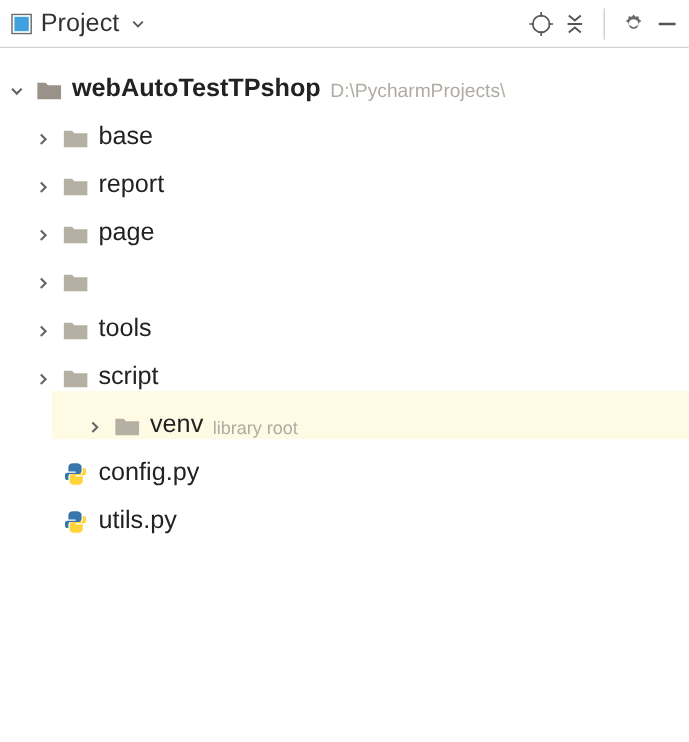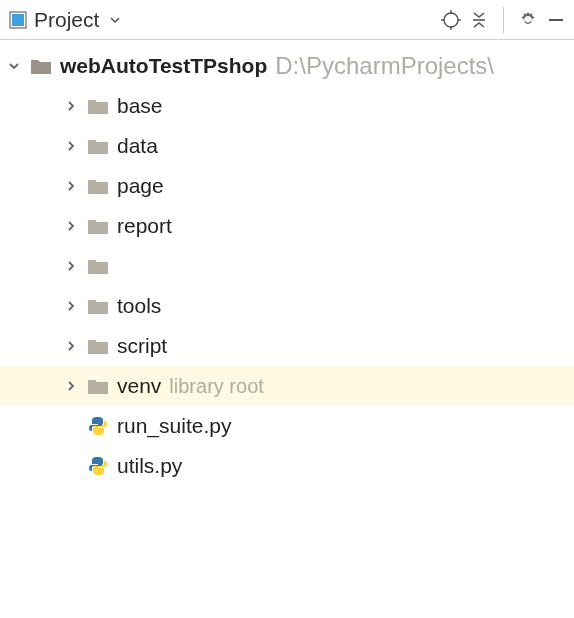--- a/index.html
+++ b/index.html
@@ -49,34 +49,35 @@
       width: 1px;
       height: 26px;
       background: #c9c9c9;
       margin: 0 6px;
     }
     .tree {
       padding-top: 6px;
     }
     .tree-row {
       display: flex;
-      align-items: center;
+      align-items: flex-end;
       height: 40px;
       font-size: 21px;
       cursor: pointer;
       white-space: nowrap;
     }
     .tree-row.root {
       font-weight: 700;
     }
     .tree-row.highlight {
       background: #fffae3;
+      margin-left: 43px;
     }
     .indent-0 { padding-left: 4px; }
-    .indent-1 { padding-left: 61px; }
+    .indent-1 { padding-left: 26px; }
     .expander {
       width: 20px;
       height: 20px;
       display: flex;
       align-items: center;
       justify-content: center;
       margin-right: 6px;
     }
     .expander-spacer {
       width: 26px;
@@ -89,24 +90,24 @@
       justify-content: center;
       margin-right: 8px;
     }
     .node-label {
       color: #222;
     }
     .node-hint {
       color: #b0aca4;
       margin-left: 8px;
       font-weight: 400;
-      font-size: 20px;
+      font-size: 15px;
     }
     .root .node-hint {
-      font-size: 24px;
+      font-size: 16px;
     }
   </style>
 </head>
 <body>
 
 <div class="toolbar">
   <div class="toolbar-left">
     <span class="toolbar-icon">
       <svg width="18" height="18" viewBox="0 0 18 18">
         <rect x="1" y="1" width="16" height="16" fill="none" stroke="#6a6a6a" stroke-width="1.2"></rect>
@@ -178,63 +179,49 @@
     </span>
     <span class="node-icon">
       <svg width="20" height="16" viewBox="0 0 20 16">
             <path d="M0 2 L7 2 L9 4 L20 4 L20 16 L0 16 Z" fill="#b6afa4"></path>
           </svg>
     </span>
     <span class="node-label">base</span>
 
   </div>
 
-  <div class="tree-row indent-1">
-    <span class="expander">
-      <svg width="12" height="12" viewBox="0 0 12 12">
-            <path d="M4 2 L8 6 L4 10" fill="none" stroke="#666" stroke-width="1.8"></path>
-          </svg>
-    </span>
-    <span class="node-icon">
-      <svg width="20" height="16" viewBox="0 0 20 16">
-            <path d="M0 2 L7 2 L9 4 L20 4 L20 16 L0 16 Z" fill="#b6afa4"></path>
-          </svg>
-    </span>
-    <span class="node-label">data</span>
-
-  </div>
-
+
+
+  <div class="tree-row indent-1">
+    <span class="expander">
+      <svg width="12" height="12" viewBox="0 0 12 12">
+            <path d="M4 2 L8 6 L4 10" fill="none" stroke="#666" stroke-width="1.8"></path>
+          </svg>
+    </span>
+    <span class="node-icon">
+      <svg width="20" height="16" viewBox="0 0 20 16">
+            <path d="M0 2 L7 2 L9 4 L20 4 L20 16 L0 16 Z" fill="#b6afa4"></path>
+          </svg>
+    </span>
+    <span class="node-label">report</span>
+
+  </div>
 
   <div class="tree-row indent-1">
     <span class="expander">
       <svg width="12" height="12" viewBox="0 0 12 12">
             <path d="M4 2 L8 6 L4 10" fill="none" stroke="#666" stroke-width="1.8"></path>
           </svg>
     </span>
     <span class="node-icon">
       <svg width="20" height="16" viewBox="0 0 20 16">
             <path d="M0 2 L7 2 L9 4 L20 4 L20 16 L0 16 Z" fill="#b6afa4"></path>
           </svg>
     </span>
     <span class="node-label">page</span>
-
-  </div>
-
-  <div class="tree-row indent-1">
-    <span class="expander">
-      <svg width="12" height="12" viewBox="0 0 12 12">
-            <path d="M4 2 L8 6 L4 10" fill="none" stroke="#666" stroke-width="1.8"></path>
-          </svg>
-    </span>
-    <span class="node-icon">
-      <svg width="20" height="16" viewBox="0 0 20 16">
-            <path d="M0 2 L7 2 L9 4 L20 4 L20 16 L0 16 Z" fill="#b6afa4"></path>
-          </svg>
-    </span>
-    <span class="node-label">report</span>
 
   </div>
 
   <div class="tree-row indent-1">
     <span class="expander">
       <svg width="12" height="12" viewBox="0 0 12 12">
             <path d="M4 2 L8 6 L4 10" fill="none" stroke="#666" stroke-width="1.8"></path>
           </svg>
     </span>
     <span class="node-icon">
@@ -285,31 +272,31 @@
       <svg width="20" height="16" viewBox="0 0 20 16">
             <path d="M0 2 L7 2 L9 4 L20 4 L20 16 L0 16 Z" fill="#b6afa4"></path>
           </svg>
     </span>
     <span class="node-label">venv</span>
     <span class="node-hint">library root</span>
   </div>
 </div>
 
   <div id="files-container">
-
   <div class="tree-row indent-1">
     <span class="expander-spacer"></span>
     <span class="node-icon">
       <svg width="18" height="20" viewBox="0 0 18 20">
         <path d="M7 1 C3 1 3 4 3 5 L3 8 L9 8 L9 9 L2 9 C0 9 0 12 0 12 C0 12 0 15 2 15 L3 15 L3 12 C3 10 5 10 6 10 L11 10 C13 10 14 9 14 7 L14 4 C14 2 12 1 10 1 Z" fill="#3776ab"></path>
         <path d="M11 19 C15 19 15 16 15 15 L15 12 L9 12 L9 11 L16 11 C18 11 18 8 18 8 C18 8 18 5 16 5 L15 5 L15 8 C15 10 13 10 12 10 L7 10 C5 10 4 11 4 13 L4 16 C4 18 6 19 8 19 Z" fill="#ffd43b"></path>
       </svg>
     </span>
-    <span class="node-label">run_suite.py</span>
-  </div>
+    <span class="node-label">config.py</span>
+  </div>
+
 
   <div class="tree-row indent-1">
     <span class="expander-spacer"></span>
     <span class="node-icon">
       <svg width="18" height="20" viewBox="0 0 18 20">
         <path d="M7 1 C3 1 3 4 3 5 L3 8 L9 8 L9 9 L2 9 C0 9 0 12 0 12 C0 12 0 15 2 15 L3 15 L3 12 C3 10 5 10 6 10 L11 10 C13 10 14 9 14 7 L14 4 C14 2 12 1 10 1 Z" fill="#3776ab"></path>
         <path d="M11 19 C15 19 15 16 15 15 L15 12 L9 12 L9 11 L16 11 C18 11 18 8 18 8 C18 8 18 5 16 5 L15 5 L15 8 C15 10 13 10 12 10 L7 10 C5 10 4 11 4 13 L4 16 C4 18 6 19 8 19 Z" fill="#ffd43b"></path>
       </svg>
     </span>
     <span class="node-label">utils.py</span>

